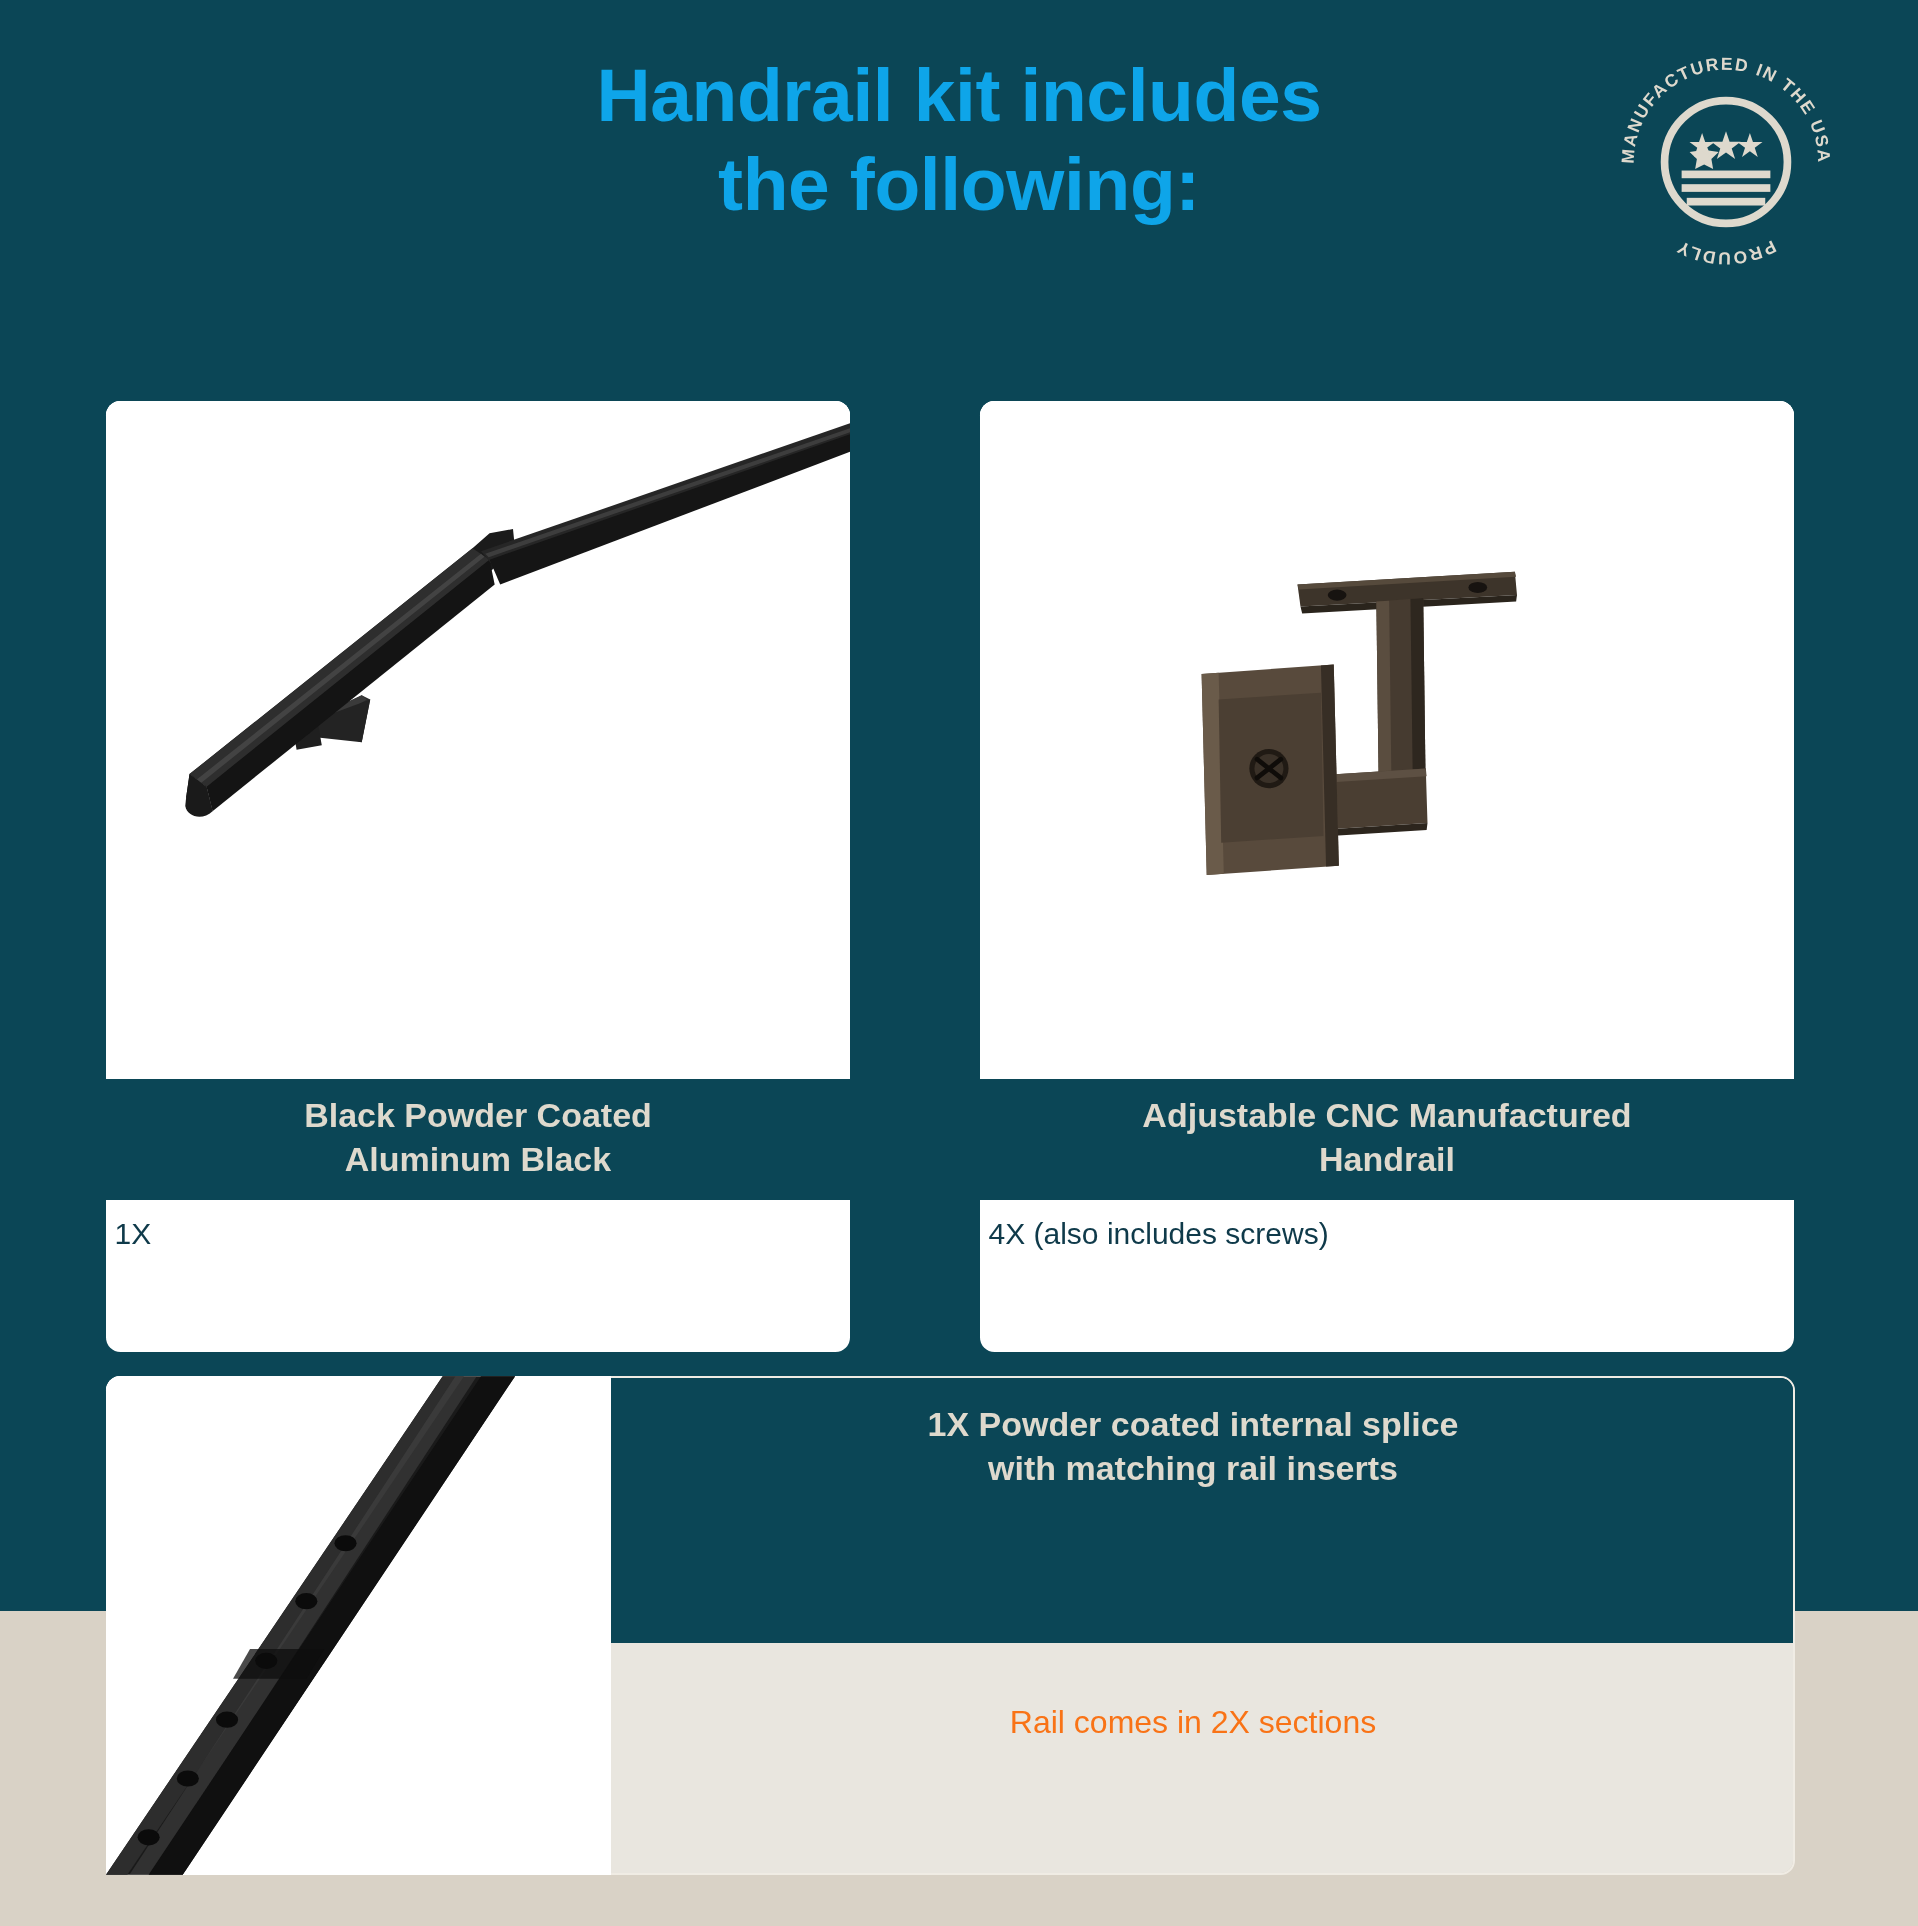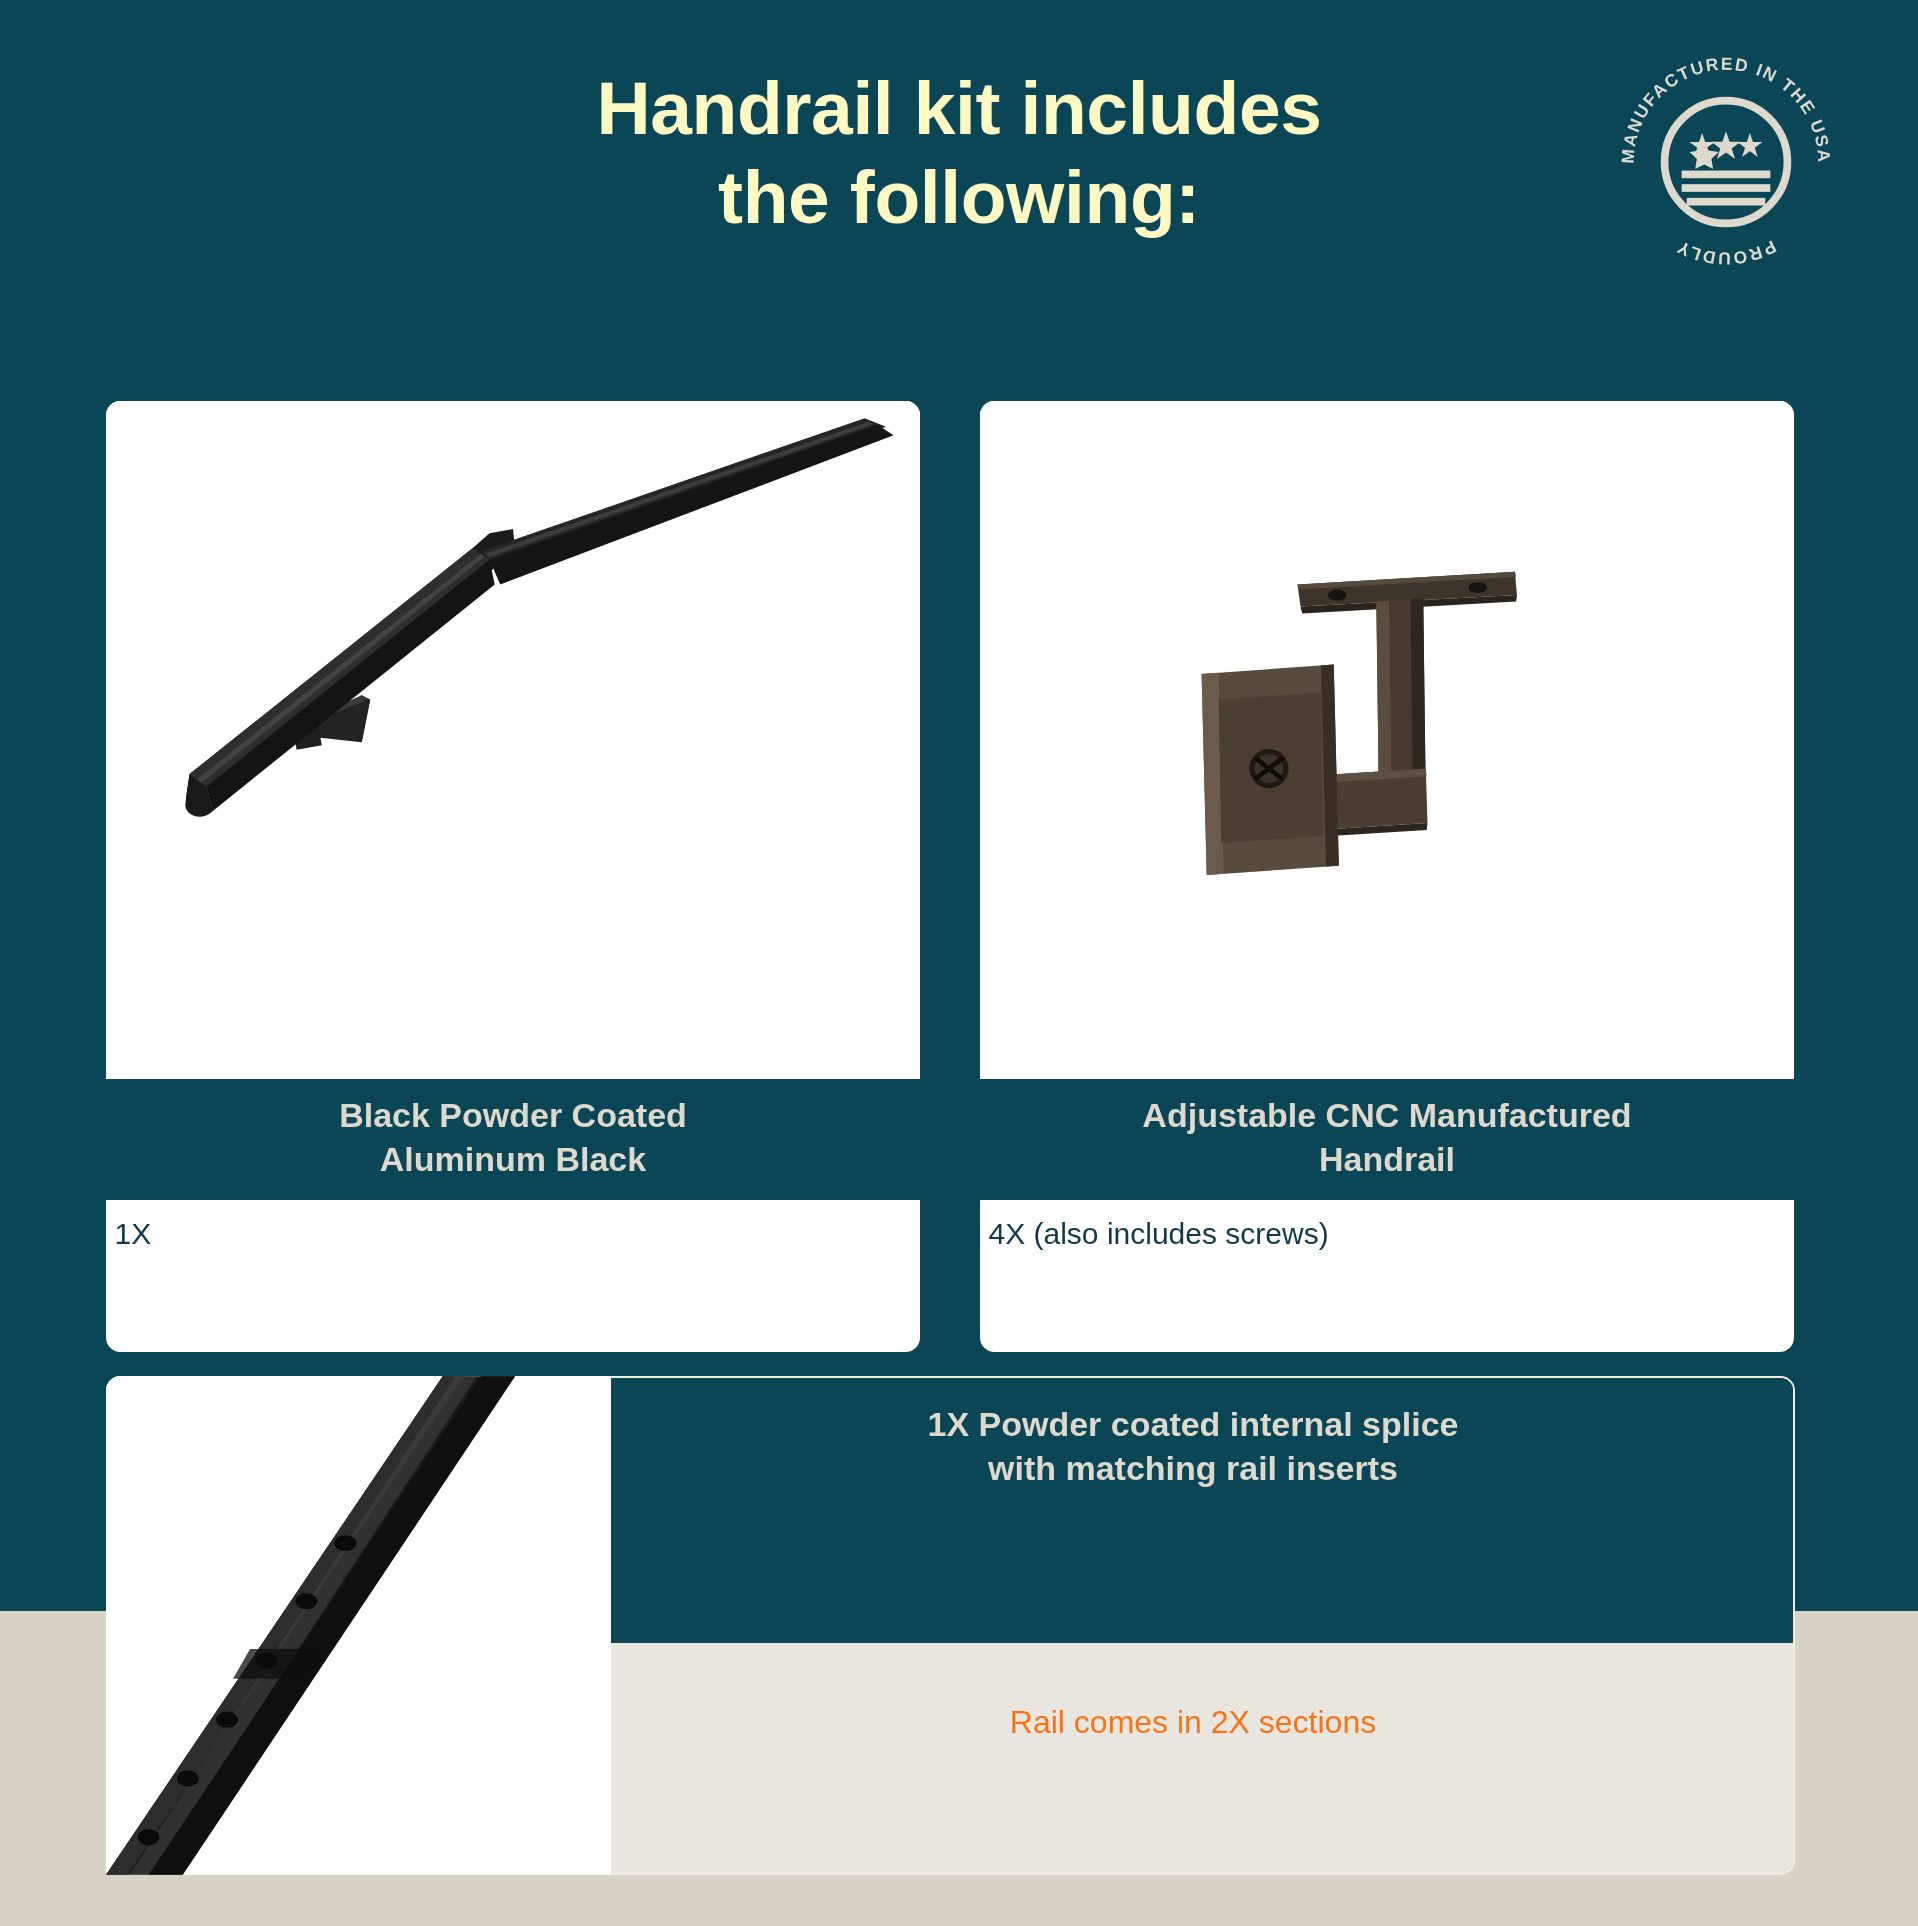--- a/index.html
+++ b/index.html
@@ -28,26 +28,25 @@
 
   
   .header {
     position: absolute;
     top: 51px;
     left: 0;
     width: 1918px;
     text-align: center;
   }
   .header h1 {
-    color: #fef9c3;
+    color: #0ea5e9;
     font-size: 75px;
     line-height: 1.18;
     font-weight: 700;
     letter-spacing: -0.4px;
-    margin-top: 13px;
   }
 
   
   .usa-badge {
     position: absolute;
     top: 34px;
     right: 64px;
     width: 256px;
     height: 256px;
   }
@@ -76,21 +75,21 @@
     padding: 15.3px 12.8px 19px 12.8px;
   }
   .card-qty {
     background: #ffffff;
     color: #0f3a4a;
     font-size: 30px;
     font-weight: 400;
     padding: 17px 8.5px 19px 8.5px;
   }
 
-  #card-rail { left: 106px; top: 401px; width: 814px; height: 951px; }
+  #card-rail { left: 106px; top: 401px; width: 744px; height: 951px; }
   #card-rail .card-img { height: 678px; }
 
   #card-bracket { left: 980px; top: 401px; width: 814px; height: 951px; }
   #card-bracket .card-img { height: 678px; }
 
   
   .splice-wrap {
     position: absolute;
     left: 106px;
     top: 1376px;

